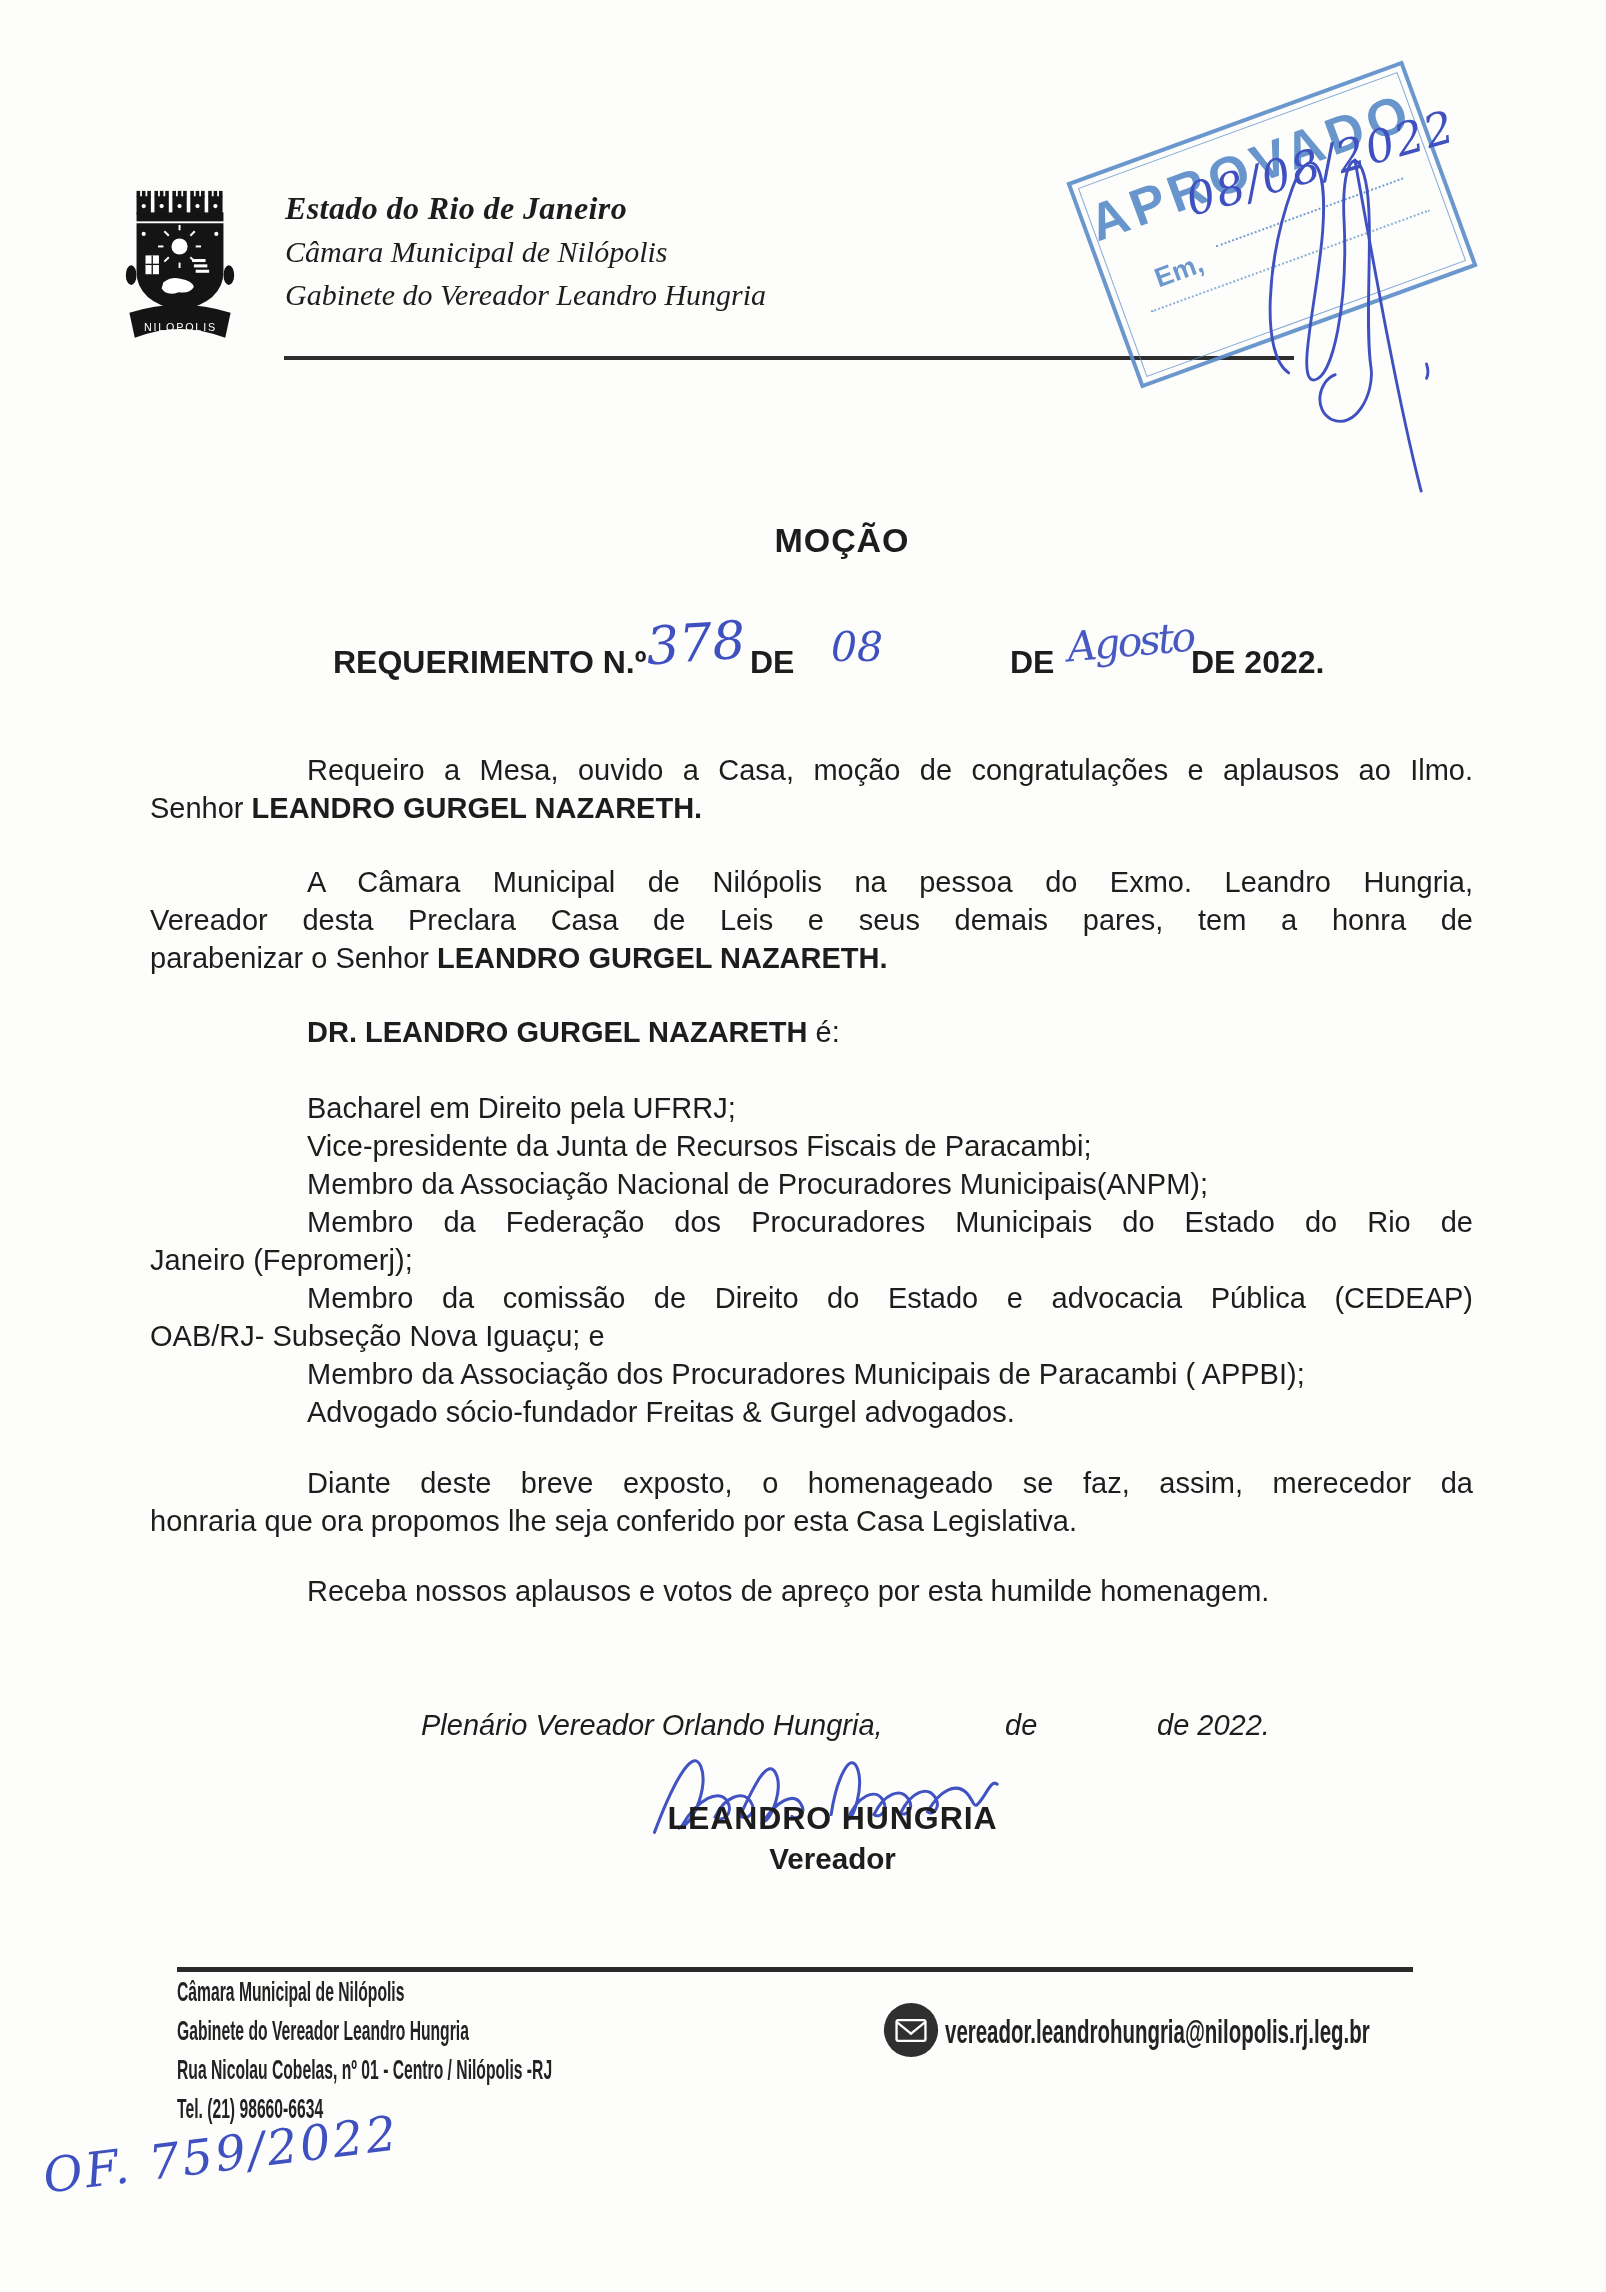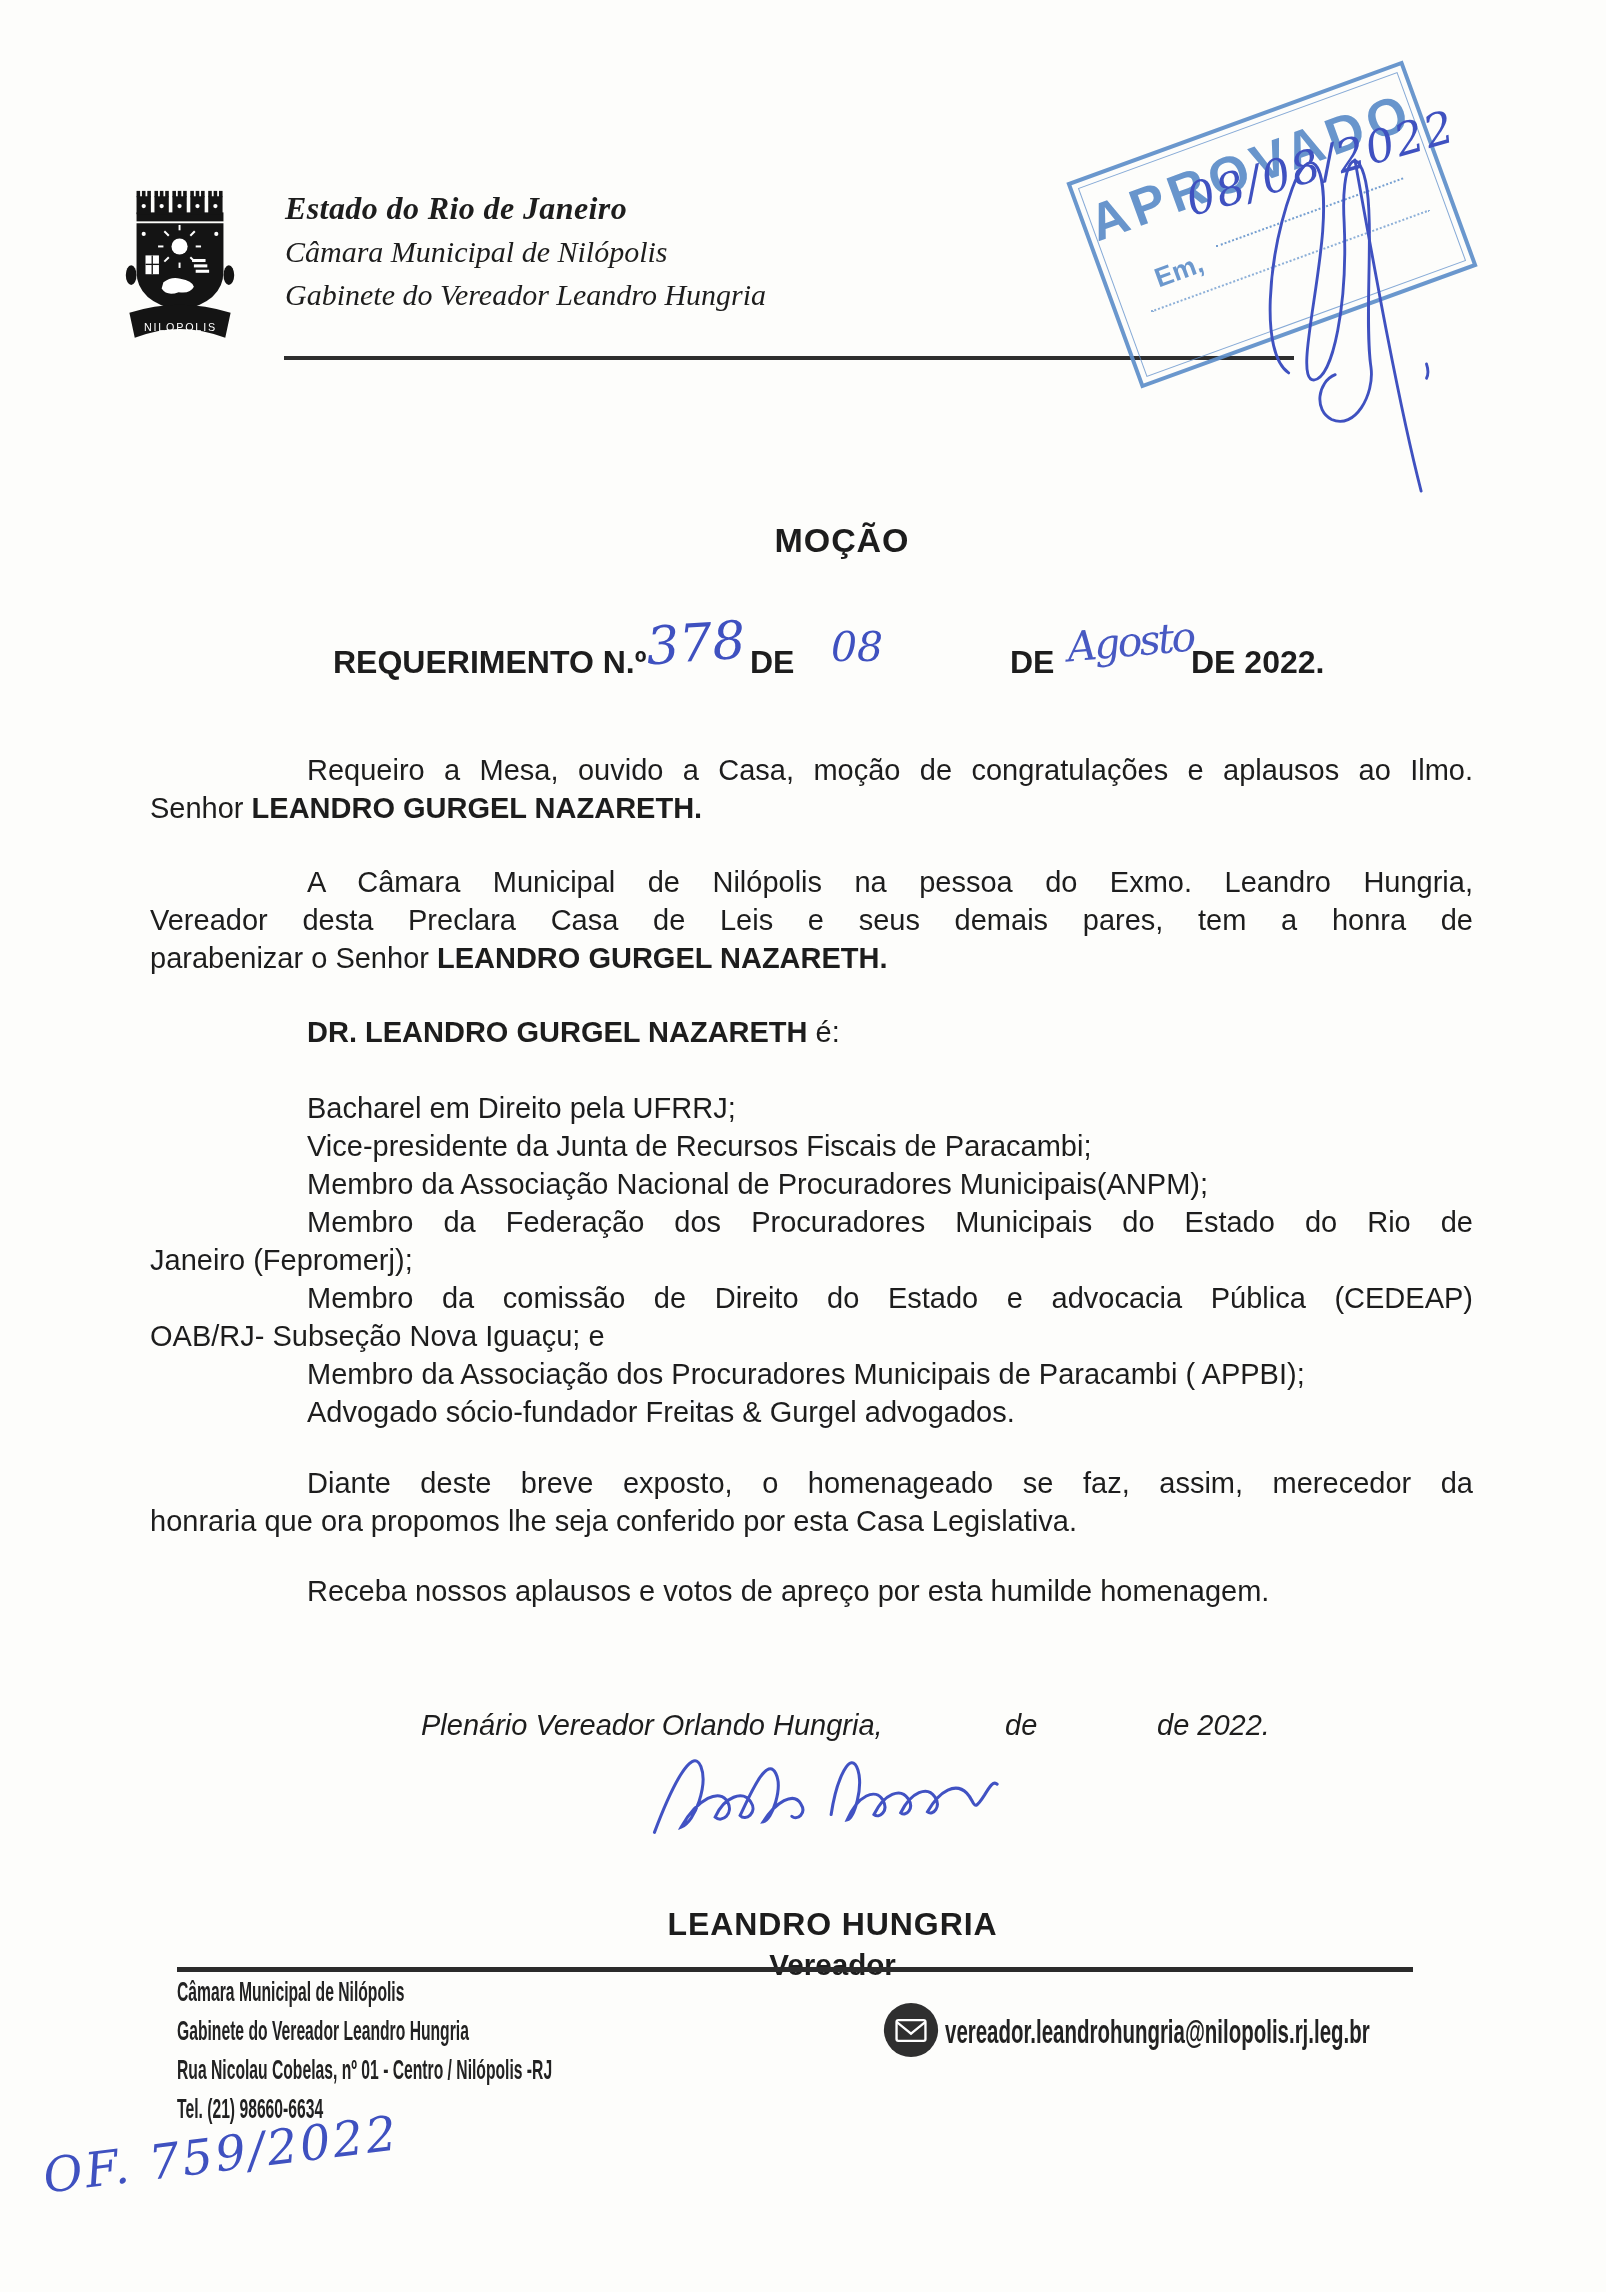--- a/index.html
+++ b/index.html
@@ -62,21 +62,21 @@
   .gap36{margin-bottom:32px !important;}
   b.nm{font-weight:bold;}
   
   .closing-line{position:absolute; left:421px; top:1709px; width:985px; height:45px;
     font-style:italic; font-size:29px;}
   .closing-line span{position:absolute; white-space:nowrap;}
   .cl-main{left:0;}
   .cl-de1{left:584px;}
   .cl-de2{left:736px;}
   .main-sign{position:absolute; left:645px; top:1736px;}
-  .signer{position:absolute; left:537px; top:1906px; width:591px; text-align:center;}
+  .signer{position:absolute; left:537px; top:1800px; width:591px; text-align:center;}
   .signer-name{font-size:32px; font-weight:bold; letter-spacing:0.9px;}
   .signer-role{font-size:29.6px; font-weight:bold; margin-top:5.4px;text-align:center;}
   
   .f-rule{position:absolute; left:177px; top:1967px; width:1236px; height:4.5px; background:#2b2b2b;}
   .f-left{position:absolute; left:177px; top:1976px;}
   .f-left div{
     font-size:28px; font-weight:bold; white-space:nowrap; height:39px; line-height:32px;
     transform:scaleX(0.56); transform-origin:0 0; color:#222;
   }
   .f-mail-icon{position:absolute; left:883px; top:2002px; width:56px; height:56px;}

